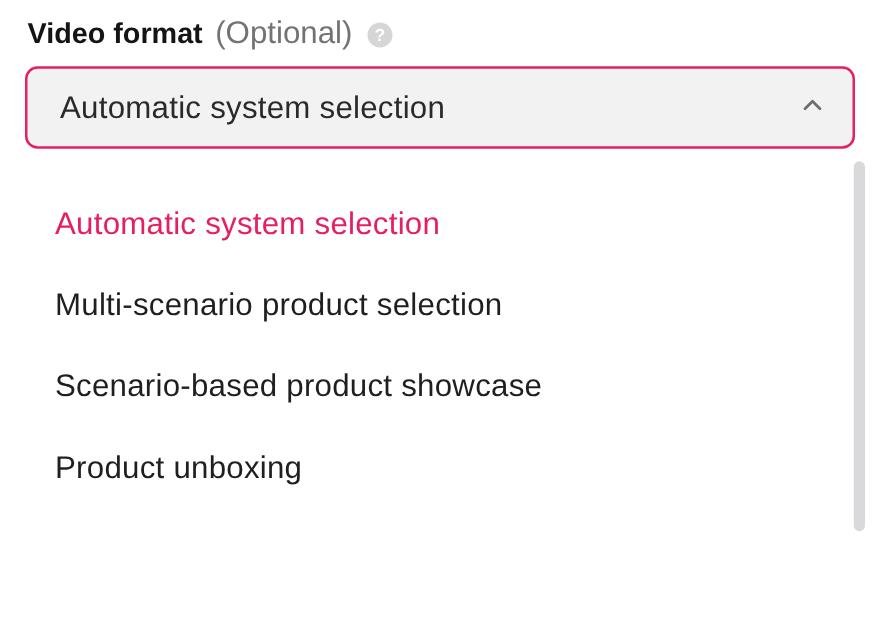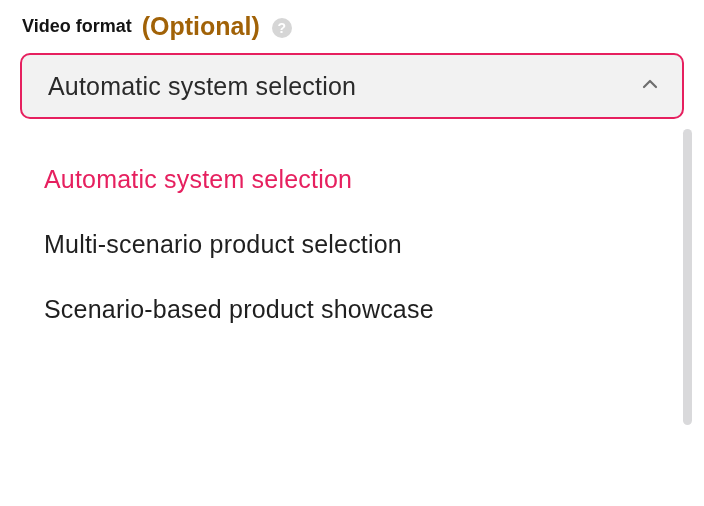--- a/index.html
+++ b/index.html
@@ -15,28 +15,28 @@
       padding: 12px 20px;
     }
     .field-label-row {
       display: flex;
       align-items: center;
       gap: 10px;
       margin-bottom: 12px;
       margin-left: 2px;
     }
     .field-label {
-      font-size: 18px;
+      font-size: 23px;
       font-weight: 600;
       color: #141414;
     }
     .optional-label {
       font-size: 25px;
-      font-weight: 700;
-      color: #a16207;
+      font-weight: 400;
+      color: #737373;
     }
     .help-icon {
       width: 20px;
       height: 20px;
       border-radius: 50%;
       background: #d6d6d6;
       color: #ffffff;
       display: inline-flex;
       align-items: center;
       justify-content: center;
@@ -110,14 +110,15 @@
     <svg width="20" height="20" viewBox="0 0 20 20" fill="none" stroke="currentColor" stroke-width="2.2" stroke-linecap="round" stroke-linejoin="round">
       <polyline points="4,13 10,7 16,13"></polyline>
     </svg>
   </span>
 </div>
 
 <div class="dropdown">
   <div class="dropdown-option selected">Automatic system selection</div>
   <div class="dropdown-option">Multi-scenario product selection</div>
   <div class="dropdown-option">Scenario-based product showcase</div>
+  <div class="dropdown-option">Product unboxing</div>
   <div class="dropdown-scrollbar"></div>
 </div>
 
 </body></html>

